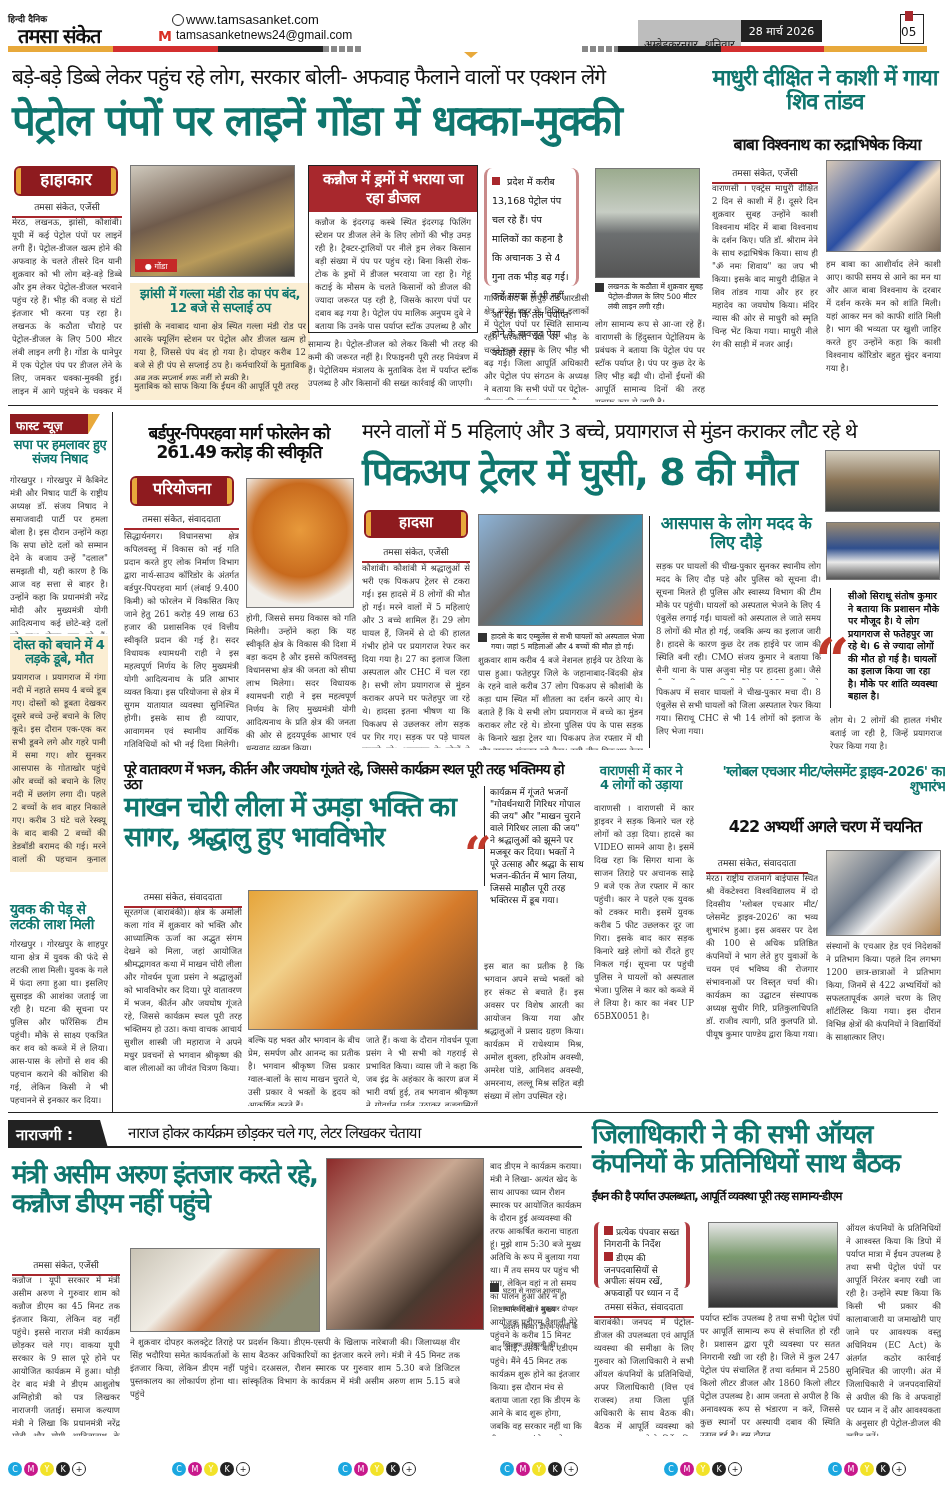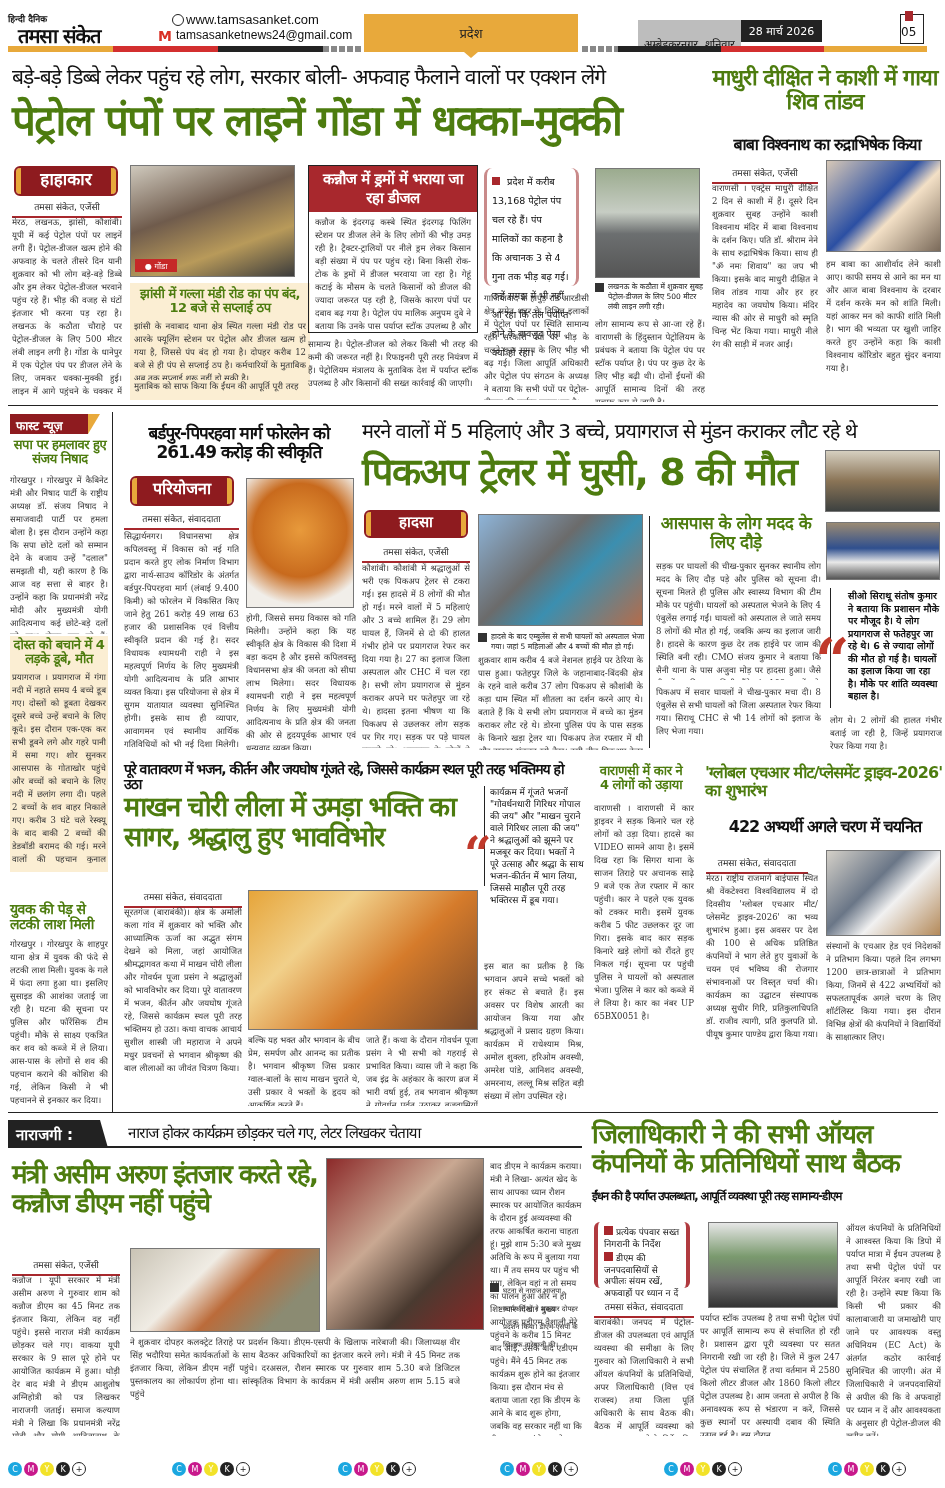--- a/index.html
+++ b/index.html
@@ -7,21 +7,21 @@
 .abs{position:absolute}
 .hdr-small{font-family:"DejaVu Sans",sans-serif;font-size:9px;font-weight:bold}
 .brand{font-family:"DejaVu Sans",sans-serif;font-size:20px;font-weight:bold;letter-spacing:-1px}
 .site{font-family:"Liberation Sans",sans-serif;font-size:13px}
 .stripe{height:6px;display:flex}
 .stripe span{display:block;height:100%}
 .sectiontab{background:#e8a93b;color:#222;font-family:"DejaVu Sans",sans-serif;font-size:13px;display:flex;align-items:center;justify-content:center}
 .datebox{display:flex;font-family:"DejaVu Sans",sans-serif;font-size:11px;height:22px}
 .datebox .city{background:#bdbdbd;padding:16px 6px}
 .datebox .date{background:#222;color:#fff;padding:3px 8px}
-.bighead{font-family:"DejaVu Sans",sans-serif;font-weight:bold;letter-spacing:-1.5px;line-height:1.1;color:#4d7c0f}
+.bighead{font-family:"DejaVu Sans",sans-serif;font-weight:bold;letter-spacing:-1.5px;line-height:1.1;color:#0f766e}
 .kicker{font-family:"DejaVu Sans",sans-serif;letter-spacing:-1px;color:#111;line-height:1.1}
 .body{font-family:"DejaVu Serif",serif;font-size:8.5px;line-height:13px;color:#333;text-align:justify}
 .byline{font-family:"DejaVu Sans",sans-serif;font-size:9px;color:#222;border-bottom:2px solid #a8282d;padding-bottom:3px;text-align:center}
 .label-red{background:#8e1b1f;color:#fff;font-family:"DejaVu Sans",sans-serif;font-weight:bold;text-align:center;border-left:5px solid #e8a93b;border-right:5px solid #e8a93b;outline:2px solid #8e1b1f;border-radius:4px}
 .photo{background:linear-gradient(135deg,#6b5d4f,#a89880 45%,#4a4038);border:1px solid #777}
 .photo.street{background:linear-gradient(180deg,#9bab8e 0%,#c7cdc4 40%,#6c6f70 60%,#555 100%)}
 .photo.crowd{background:linear-gradient(160deg,#cfc9bd,#6f5b4c 40%,#b89a5a 70%,#3c3c3c)}
 .photo.saffron{background:radial-gradient(circle at 50% 40%,#e89a3b,#c86a1d 50%,#f1eee9 80%)}
 .photo.accident{background:linear-gradient(135deg,#8eb4d8,#6b6b6b 40%,#3b8fb0 60%,#b46c4b)}
 .photo.hospital{background:linear-gradient(180deg,#9a8a73,#2f4f8e 45%,#e9e9e9 70%,#555)}
@@ -53,23 +53,20 @@
   <div class="abs" style="left:158px;top:29px;width:14px;height:14px;font-family:'DejaVu Sans',sans-serif;font-weight:bold;font-size:14px;color:#d93025;line-height:14px">M</div>
   <div class="abs" style="left:172px;top:14px;width:12px;height:12px;border:1px solid #222;border-radius:50%"></div>
   <div class="abs site" style="left:186px;top:12px">www.tamsasanket.com</div>
   <div class="abs site" style="left:176px;top:28px;font-size:12px">tamsasanketnews24@gmail.com</div>
   <div class="abs stripe" style="left:8px;top:46px;width:353px">
     <span style="width:105px;background:#e8a93b"></span>
       <span style="width:105px;background:#d32f2f"></span>
       <span style="width:105px;background:#222"></span>
       <span style="width:38px;background:repeating-linear-gradient(90deg,#888 0 6px,#fff 6px 8px)"></span>
   </div>
-  <div class="abs sectiontab" style="left:364px;top:14px;width:214px;height:38px">
-    <span>प्रदेश</span>
-  </div>
   <div class="abs" style="left:464px;top:52px;width:0;height:0;border-left:7px solid transparent;border-right:7px solid transparent;border-top:6px solid #e8a93b"></div>
   <div class="abs datebox" style="left:638px;top:20px">
     <span class="city">अम्बेडकरनगर, शनिवार</span>
     <span class="date">28 मार्च 2026</span>
   </div>
   <div class="abs" style="left:900px;top:14px;width:24px;height:30px;border:1.5px solid #222;text-align:left;padding-top:10px;font-family:'DejaVu Sans',sans-serif;font-size:12px">
     <span style="position:absolute;left:4px;top:-4px;width:8px;height:10px;background:#a8282d"></span>
     <span>05</span>
   </div>
   <div class="abs stripe" style="left:582px;top:46px;width:345px">
@@ -177,21 +174,21 @@
 <div class="abs byline" style="left:124px;top:890px;width:118px">तमसा संकेत, संवाददाता</div>
 <div class="abs body" style="left:124px;top:906px;width:118px;height:200px;overflow:hidden">सूरतगंज (बाराबंकी)। क्षेत्र के अमोली कला गांव में शुक्रवार को भक्ति और आध्यात्मिक ऊर्जा का अद्भुत संगम देखने को मिला, जहां आयोजित श्रीमद्भागवत कथा में माखन चोरी लीला और गोवर्धन पूजा प्रसंग ने श्रद्धालुओं को भावविभोर कर दिया। पूरे वातावरण में भजन, कीर्तन और जयघोष गूंजते रहे, जिससे कार्यक्रम स्थल पूरी तरह भक्तिमय हो उठा। कथा वाचक आचार्य सुशील शास्त्री जी महाराज ने अपने मधुर प्रवचनों से भगवान श्रीकृष्ण की बाल लीलाओं का जीवंत चित्रण किया।</div>
 <div class="abs photo event" style="left:248px;top:890px;width:230px;height:140px"></div>
 <div class="abs body" style="left:248px;top:1034px;width:112px;height:72px;overflow:hidden">बल्कि यह भक्त और भगवान के बीच प्रेम, समर्पण और आनन्द का प्रतीक है। भगवान श्रीकृष्ण जिस प्रकार ग्वाल-बालों के साथ माखन चुराते थे, उसी प्रकार वे भक्तों के हृदय को आकर्षित करते हैं।</div>
 <div class="abs body" style="left:366px;top:1034px;width:112px;height:72px;overflow:hidden">जाते हैं। कथा के दौरान गोवर्धन पूजा प्रसंग ने भी सभी को गहराई से प्रभावित किया। व्यास जी ने कहा कि जब इंद्र के अहंकार के कारण ब्रज में भारी वर्षा हुई, तब भगवान श्रीकृष्ण ने गोवर्धन पर्वत उठाकर ब्रजवासियों की रक्षा की।</div>
 <div class="abs body" style="left:484px;top:960px;width:100px;height:146px;overflow:hidden">इस बात का प्रतीक है कि भगवान अपने सच्चे भक्तों को हर संकट से बचाते हैं। इस अवसर पर विशेष आरती का आयोजन किया गया और श्रद्धालुओं ने प्रसाद ग्रहण किया। कार्यक्रम में राधेश्याम मिश्र, अमोल शुक्ला, हरिओम अवस्थी, अमरेश पांडे, आनिशद अवस्थी, अमरनाथ, लल्लू मिश्र सहित बड़ी संख्या में लोग उपस्थित रहे।</div>
 
 <div class="abs bighead" style="left:596px;top:764px;width:90px;font-size:13px;text-align:center;letter-spacing:-0.5px">वाराणसी में कार ने 4 लोगों को उड़ाया</div>
 <div class="abs body" style="left:594px;top:802px;width:100px;height:304px;overflow:hidden">वाराणसी । वाराणसी में कार ड्राइवर ने सड़क किनारे चल रहे लोगों को उड़ा दिया। हादसे का VIDEO सामने आया है। इसमें दिख रहा कि सिगरा थाना के साजन तिराहे पर अचानक साढ़े 9 बजे एक तेज रफ्तार में कार पहुंची। कार ने पहले एक युवक को टक्कर मारी। इसमें युवक करीब 5 फीट उछलकर दूर जा गिरा। इसके बाद कार सड़क किनारे खड़े लोगों को रौंदते हुए निकल गई। सूचना पर पहुंची पुलिस ने घायलों को अस्पताल भेजा। पुलिस ने कार को कब्जे में ले लिया है। कार का नंबर UP 65BX0051 है।</div>
 
-<div class="abs bighead" style="left:705px;top:764px;width:240px;font-size:16px;text-align:left;letter-spacing:-0.8px">'ग्लोबल एचआर मीट/प्लेसमेंट ड्राइव-2026' का शुभारंभ</div>
+<div class="abs bighead" style="left:705px;top:764px;width:240px;font-size:14px;text-align:right;letter-spacing:-0.8px">'ग्लोबल एचआर मीट/प्लेसमेंट ड्राइव-2026' का शुभारंभ</div>
 <div class="abs kicker" style="left:705px;top:818px;width:240px;font-size:16px;font-weight:bold;text-align:center">422 अभ्यर्थी अगले चरण में चयनित</div>
 <div class="abs byline" style="left:706px;top:856px;width:102px">तमसा संकेत, संवाददाता</div>
 <div class="abs body" style="left:706px;top:872px;width:112px;height:234px;overflow:hidden">मेरठ। राष्ट्रीय राजमार्ग बाईपास स्थित श्री वेंकटेश्वरा विश्वविद्यालय में दो दिवसीय 'ग्लोबल एचआर मीट/प्लेसमेंट ड्राइव-2026' का भव्य शुभारंभ हुआ। इस अवसर पर देश की 100 से अधिक प्रतिष्ठित कंपनियों ने भाग लेते हुए युवाओं के चयन एवं भविष्य की रोजगार संभावनाओं पर विस्तृत चर्चा की। कार्यक्रम का उद्घाटन संस्थापक अध्यक्ष सुधीर गिरि, प्रतिकुलाधिपति डॉ. राजीव त्यागी, प्रति कुलपति प्रो. पीयूष कुमार पाण्डेय द्वारा किया गया।</div>
 <div class="abs photo meet" style="left:826px;top:850px;width:115px;height:86px"></div>
 <div class="abs body" style="left:826px;top:940px;width:115px;height:166px;overflow:hidden">संस्थानों के एचआर हेड एवं निदेशकों ने प्रतिभाग किया। पहले दिन लगभग 1200 छात्र-छात्राओं ने प्रतिभाग किया, जिनमें से 422 अभ्यर्थियों को सफलतापूर्वक अगले चरण के लिए शॉर्टलिस्ट किया गया। इस दौरान विभिन्न क्षेत्रों की कंपनियों ने विद्यार्थियों के साक्षात्कार लिए।</div>
 
 <div class="abs" style="left:8px;top:1112px;width:930px;border-top:1px solid #222"></div>
 
 <div class="abs" style="left:8px;top:1120px;width:574px;height:28px;border-bottom:2px solid #222">
   <div class="abs banner-dark" style="left:0;top:0;width:100px;height:28px;font-size:15px;padding:4px 8px;clip-path:polygon(0 0,92% 0,100% 100%,0 100%)">नाराजगी :</div>

